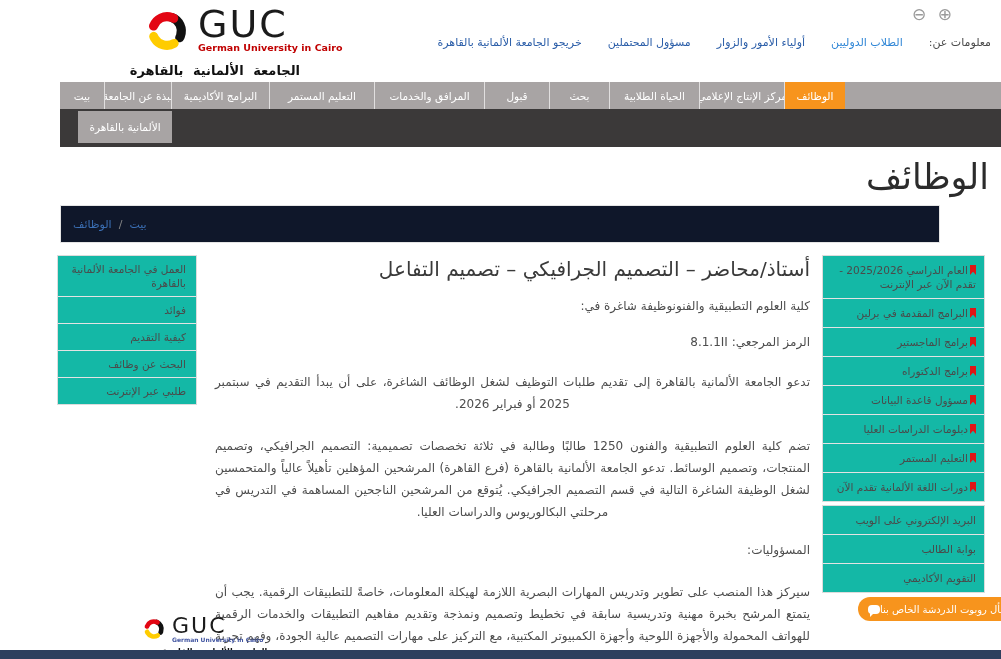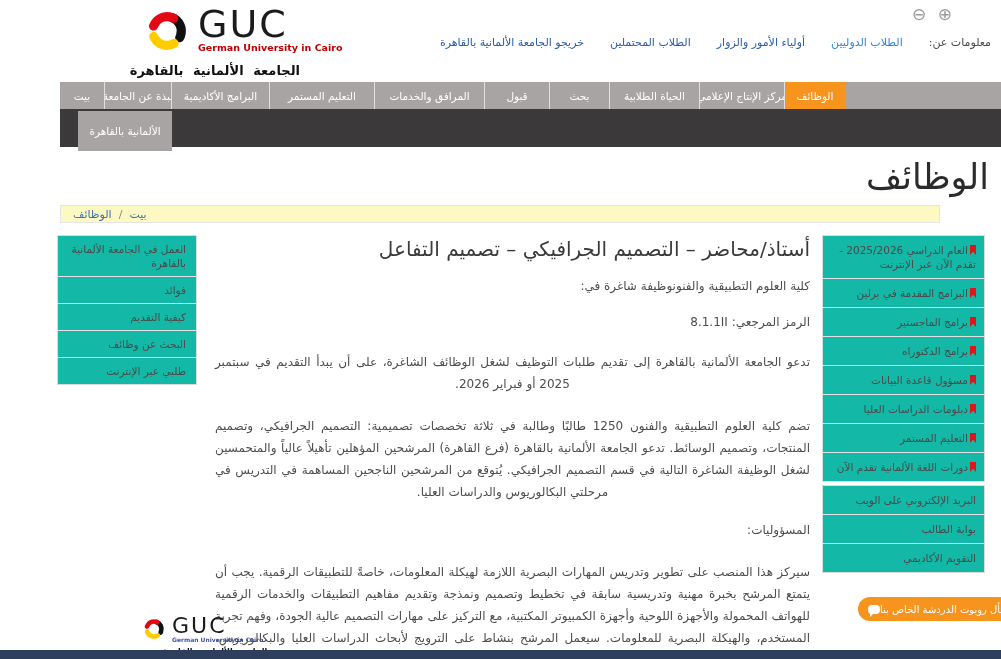--- a/index.html
+++ b/index.html
@@ -27,25 +27,25 @@
   .nav-item { height:27px; display:flex; align-items:center; justify-content:center; color:#fff; font-size:10.5px; border-right:1px solid rgba(255,255,255,.65); cursor:pointer; direction:rtl; white-space:nowrap; overflow:hidden; }
   .nav-item:last-child { border-right:none; }
   .nav-item.active { background:#f7941d; }
   .nav-item:nth-child(1){width:45px}.nav-item:nth-child(2){width:67px}
   .nav-item:nth-child(3){width:98px}.nav-item:nth-child(4){width:105px}
   .nav-item:nth-child(5){width:110px}.nav-item:nth-child(6){width:65px}
   .nav-item:nth-child(7){width:60px}.nav-item:nth-child(8){width:90px}
   .nav-item:nth-child(9){width:85px}.nav-item:nth-child(10){width:60px}
   .nav-item:nth-child(11){flex:1}
   .nav-sub { margin-left:60px; width:941px; height:38px; background:#3b3939; position:relative; }
-  .nav-sub-item { position:absolute; left:18px; top:2px; width:94px; height:40px; background:#a8a4a4; color:#fff; font-size:10.5px; display:flex; align-items:center; justify-content:center; cursor:pointer; direction:rtl; }
+  .nav-sub-item { position:absolute; left:18px; top:2px; width:94px; height:32px; background:#a8a4a4; color:#fff; font-size:10.5px; display:flex; align-items:center; justify-content:center; cursor:pointer; direction:rtl; }
 
   
   .page-title { padding:10px 12px 8px 0; text-align:right; font-size:35px; color:#2b2b2b; direction:rtl; line-height:40px; }
-  .breadcrumb { margin-left:60px; width:880px; height:18px; background:#fef9c3; border:1px solid #e5e5e5; display:flex; align-items:center; padding:0 12px; }
+  .breadcrumb { margin-left:60px; width:880px; height:38px; background:#0f172a; border:1px solid #e5e5e5; display:flex; align-items:center; padding:0 12px; }
   .crumbs { direction:rtl; unicode-bidi:isolate; font-size:11px; }
   .crumbs a { color:#3b6fb4; text-decoration:none; cursor:pointer; }
   .crumb-sep { color:#888; margin:0 7px; }
 
   
   .columns { display:flex; direction:ltr; margin-top:12px; }
   .left-sb { margin-left:57px; width:140px; flex:0 0 auto; }
   .menu-box { border:1px solid #dcdcdc; background:#14b8a6; }
   .menu-box .mi { padding:6px 10px; border-bottom:1px solid #e3e3e3; font-size:10.5px; color:#4a4a4a; direction:rtl; text-align:right; line-height:14px; cursor:pointer; }
   .menu-box .mi:last-child { border-bottom:none; }
@@ -97,21 +97,21 @@
       <div class="logo-sub-ar">الجامعة الألمانية بالقاهرة</div>
     </div>
     <div class="zoom-icons">
       <span>⊖</span>
       <span>⊕</span>
     </div>
     <div class="audience">
       <div style="display:flex;gap:26px">
 
       <a href="#">خريجو الجامعة الألمانية بالقاهرة</a>
-          <a href="#">الطلاب المحتملين</a>
+          <a href="#">مسؤول المحتملين</a>
           <a href="#">أولياء الأمور والزوار</a>
           <a href="#">الطلاب الدوليين</a>
         </div>
       <span class="audience-label">معلومات عن:</span>
     </div>
   </div>
 
   <div class="nav">
 
   <div class="nav-item">بيت</div>

